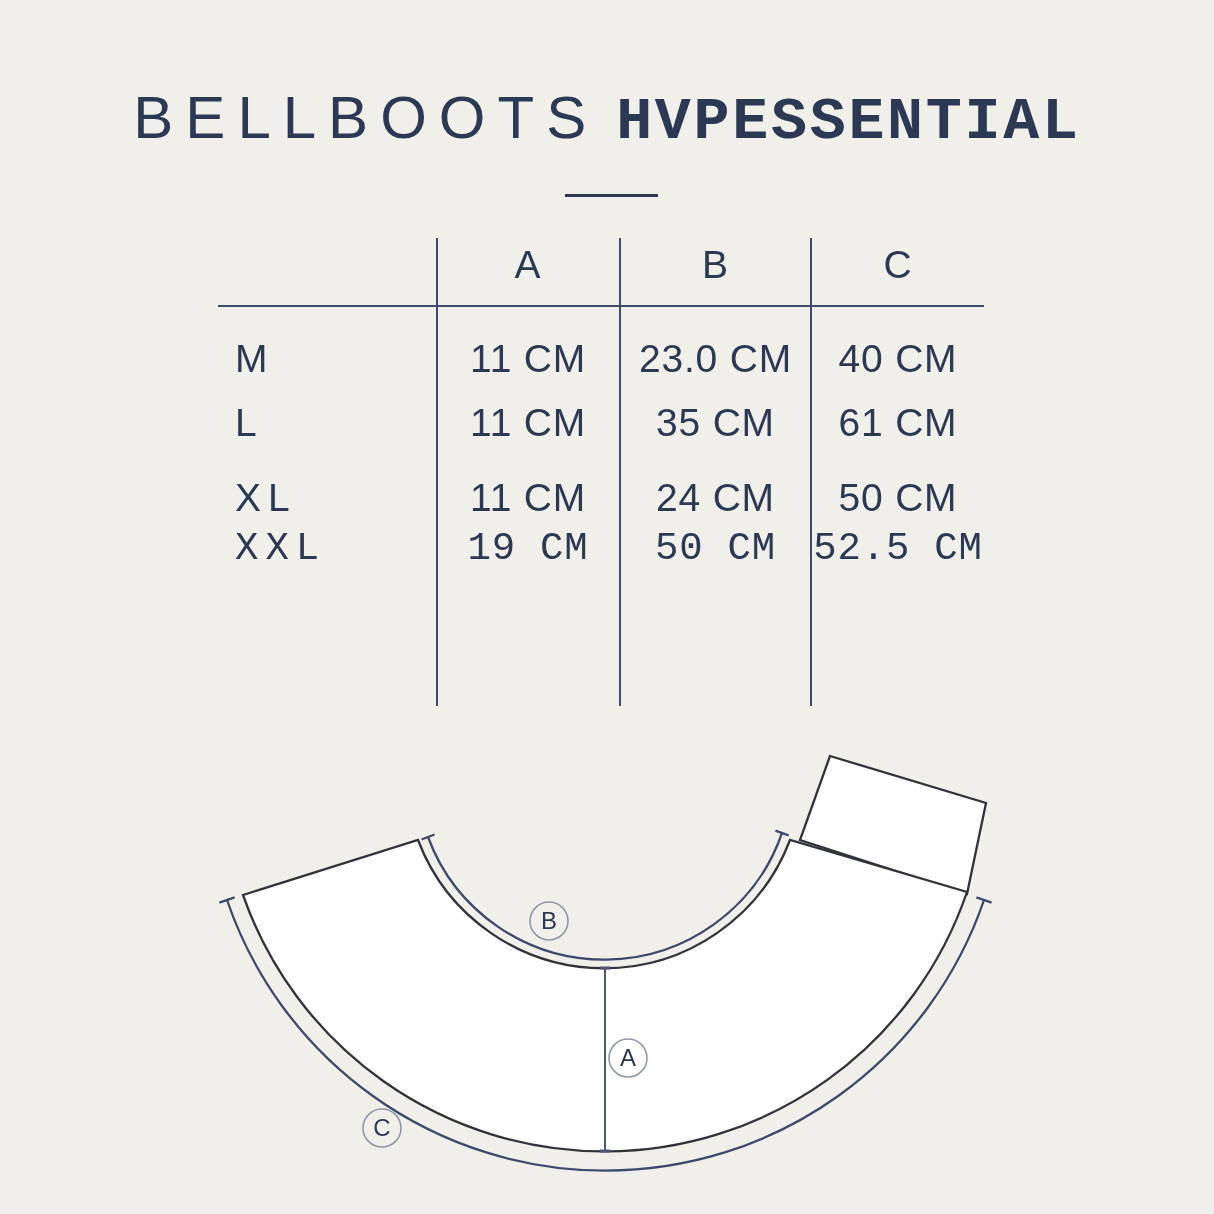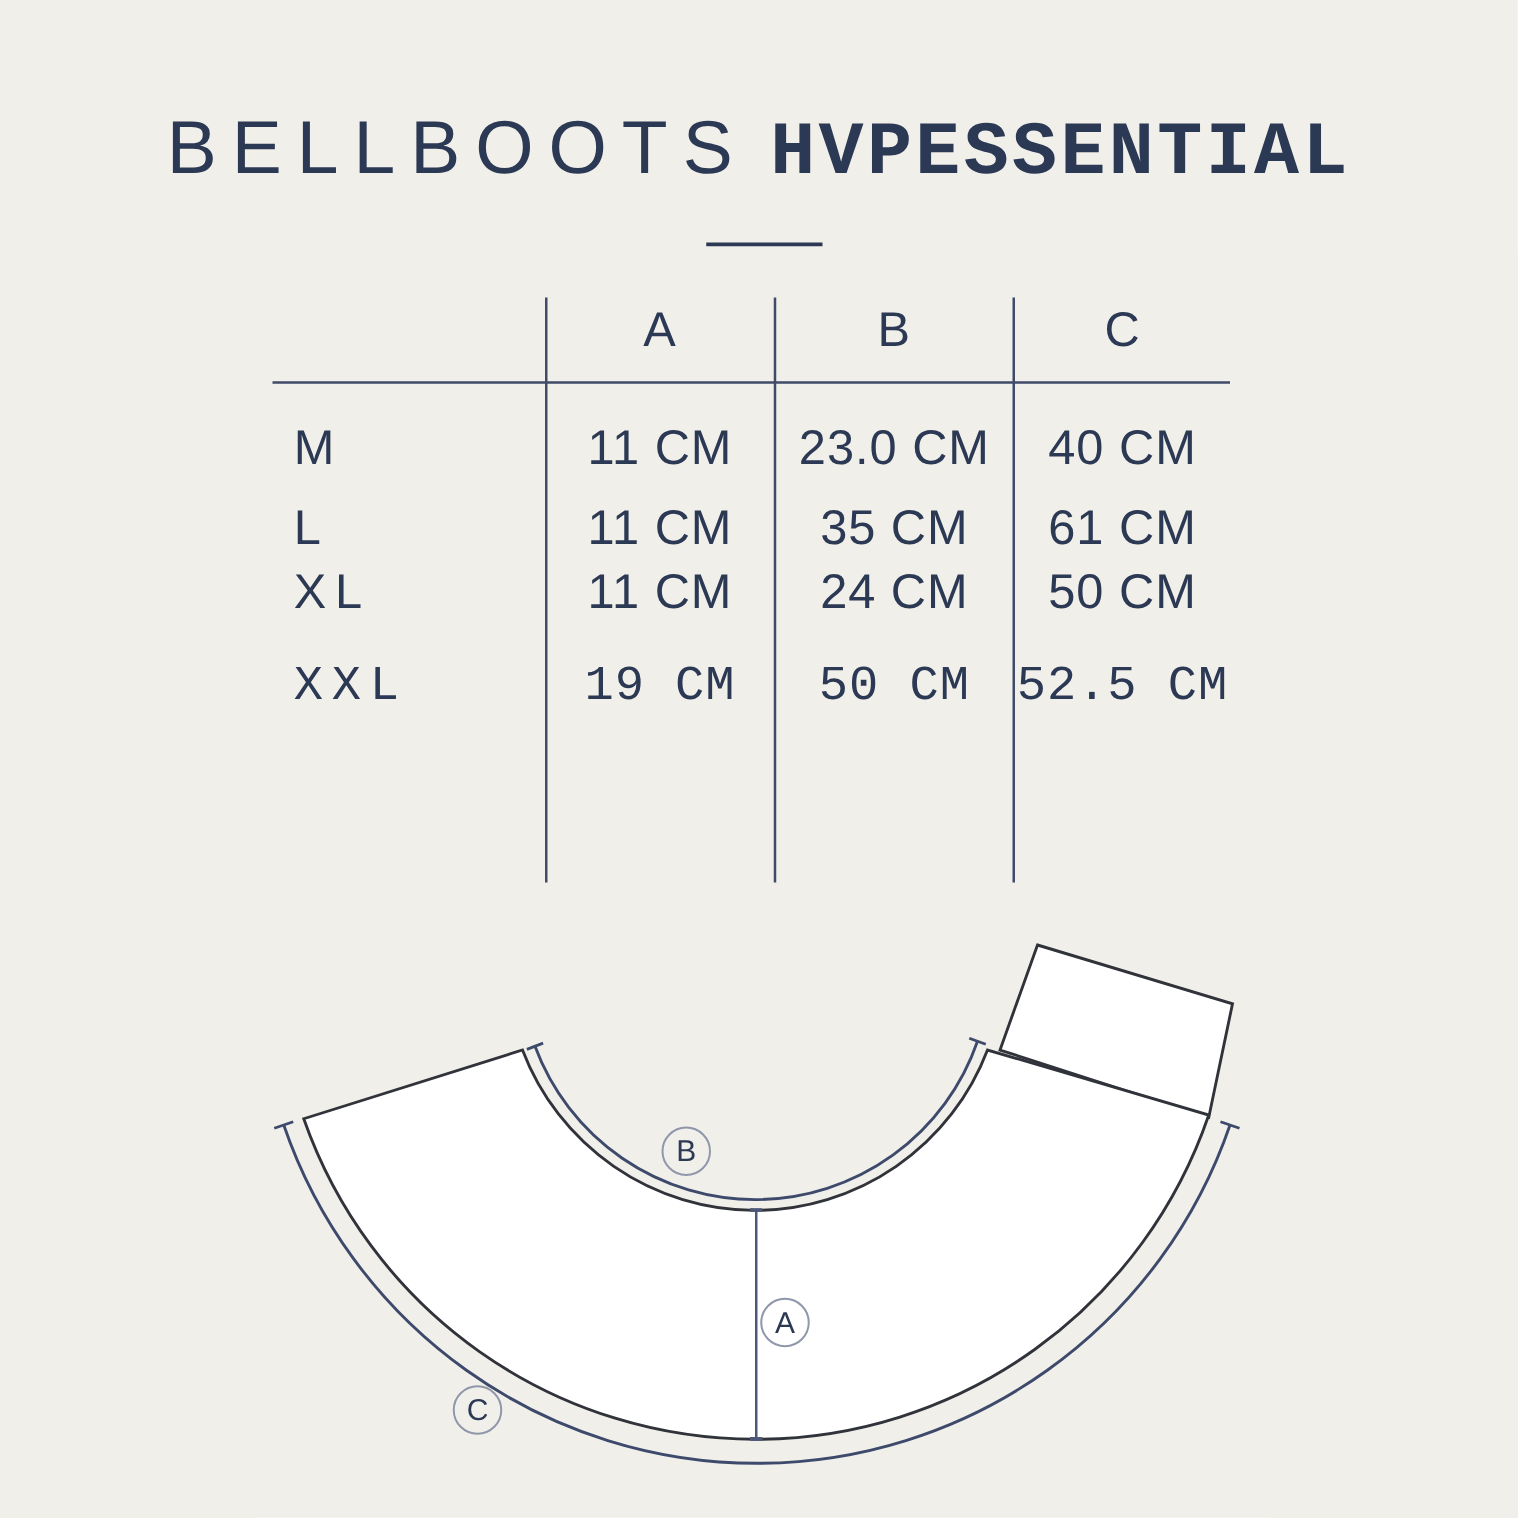--- a/index.html
+++ b/index.html
@@ -32,21 +32,21 @@
   .cell{
     position:absolute;height:44px;line-height:44px;
     font-size:39px;letter-spacing:0.02em;white-space:nowrap;
   }
   .cell.center{text-align:center;}
   .col-a{left:437px;width:182px;}
   .col-b{left:621px;width:189px;}
   .col-c{left:812px;width:172px;}
   .size-label{left:235px;width:200px;letter-spacing:0.18em;}
   .hdr{top:243px;}
-  .r0{top:337px;} .r1{top:401px;} .r2{top:452px;} .r3{top:527px;font-family:Liberation Mono, monospace;}
+  .r0{top:337px;} .r1{top:401px;} .r2{top:476px;} .r3{top:527px;font-family:Liberation Mono, monospace;}
   
   .diagram{position:absolute;left:0;top:700px;}
   .diagram text{
     font-family:"Liberation Sans", sans-serif;
     font-size:24px;fill:#2c3954;text-anchor:middle;
   }
 </style>
 </head>
 <body>
 

